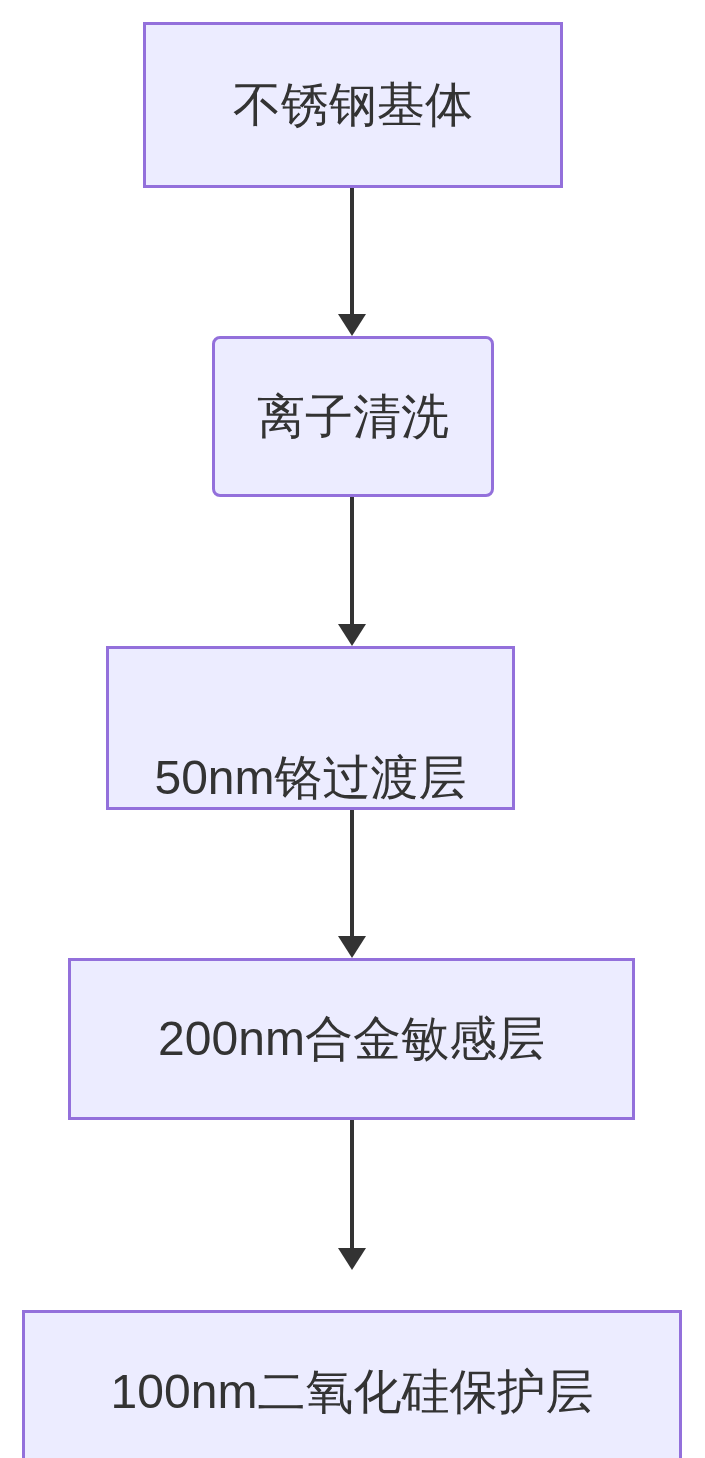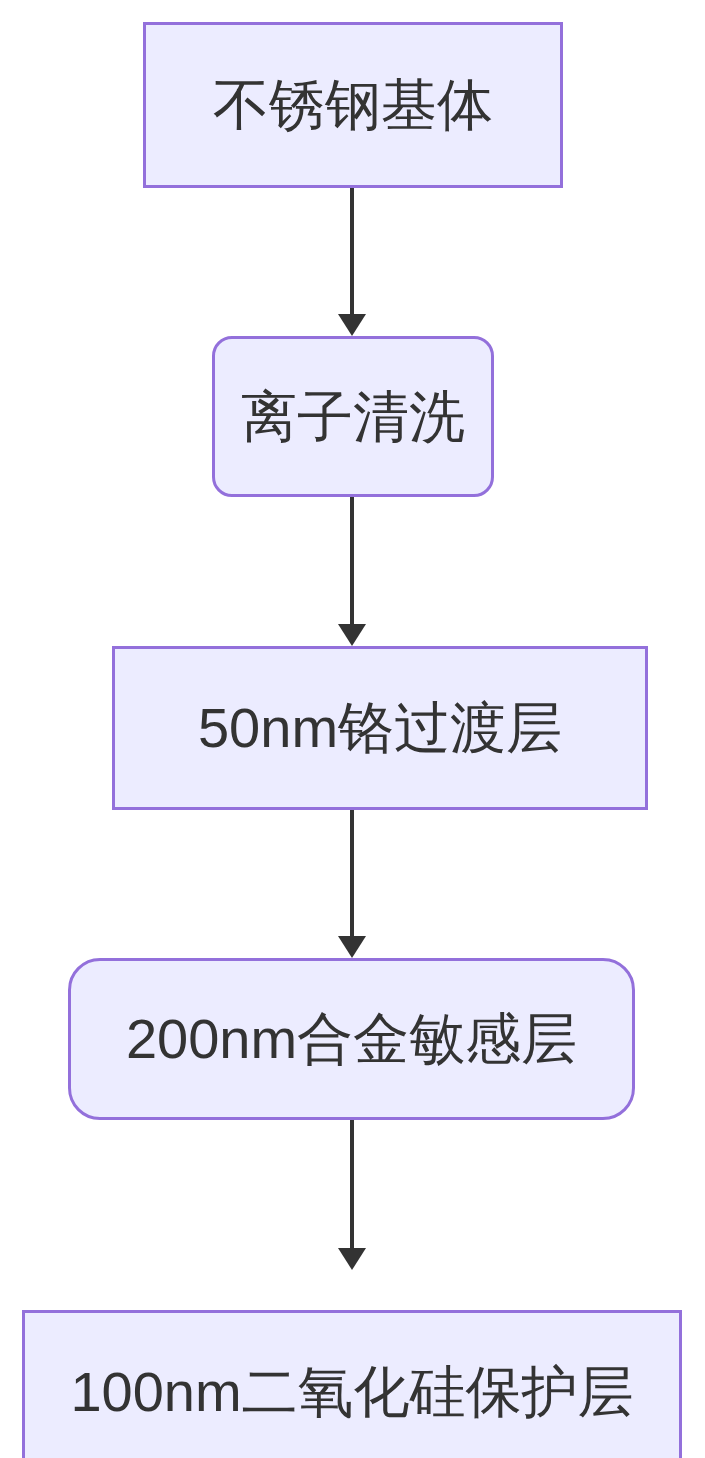--- a/index.html
+++ b/index.html
@@ -23,30 +23,30 @@
     overflow: hidden;
   }
   .node {
     position: absolute;
     display: flex;
     align-items: center;
     justify-content: center;
     background: var(--node-fill);
     border: 3px solid var(--node-border);
     color: var(--text);
-    font-size: 56px;
+    font-size: 48px;
     line-height: 1.2;
     text-align: center;
     white-space: nowrap;
   }
-  .node.rounded { border-radius: 20px; }
+  .node.rounded { border-radius: 8px; }
   #node-1 { left: 143px; top: 22px;   width: 420px; height: 166px; }
   #node-2 { left: 212px; top: 336px;  width: 282px; height: 161px; }
-  #node-3 { left: 112px; top: 646px;  width: 536px; height: 164px; }
-  #node-4 { left: 68px;  top: 958px;  width: 567px; height: 162px; border-radius: 32px; }
+  #node-3 { left: 106px; top: 646px;  width: 409px; height: 164px; align-items: flex-end; }
+  #node-4 { left: 68px;  top: 958px;  width: 567px; height: 162px; }
   #node-5 { left: 22px;  top: 1310px; width: 660px; height: 163px; }
 
   .arrow {
     position: absolute;
     left: 338px;           
     width: 28px;
     display: flex;
     flex-direction: column;
     align-items: center;
   }

